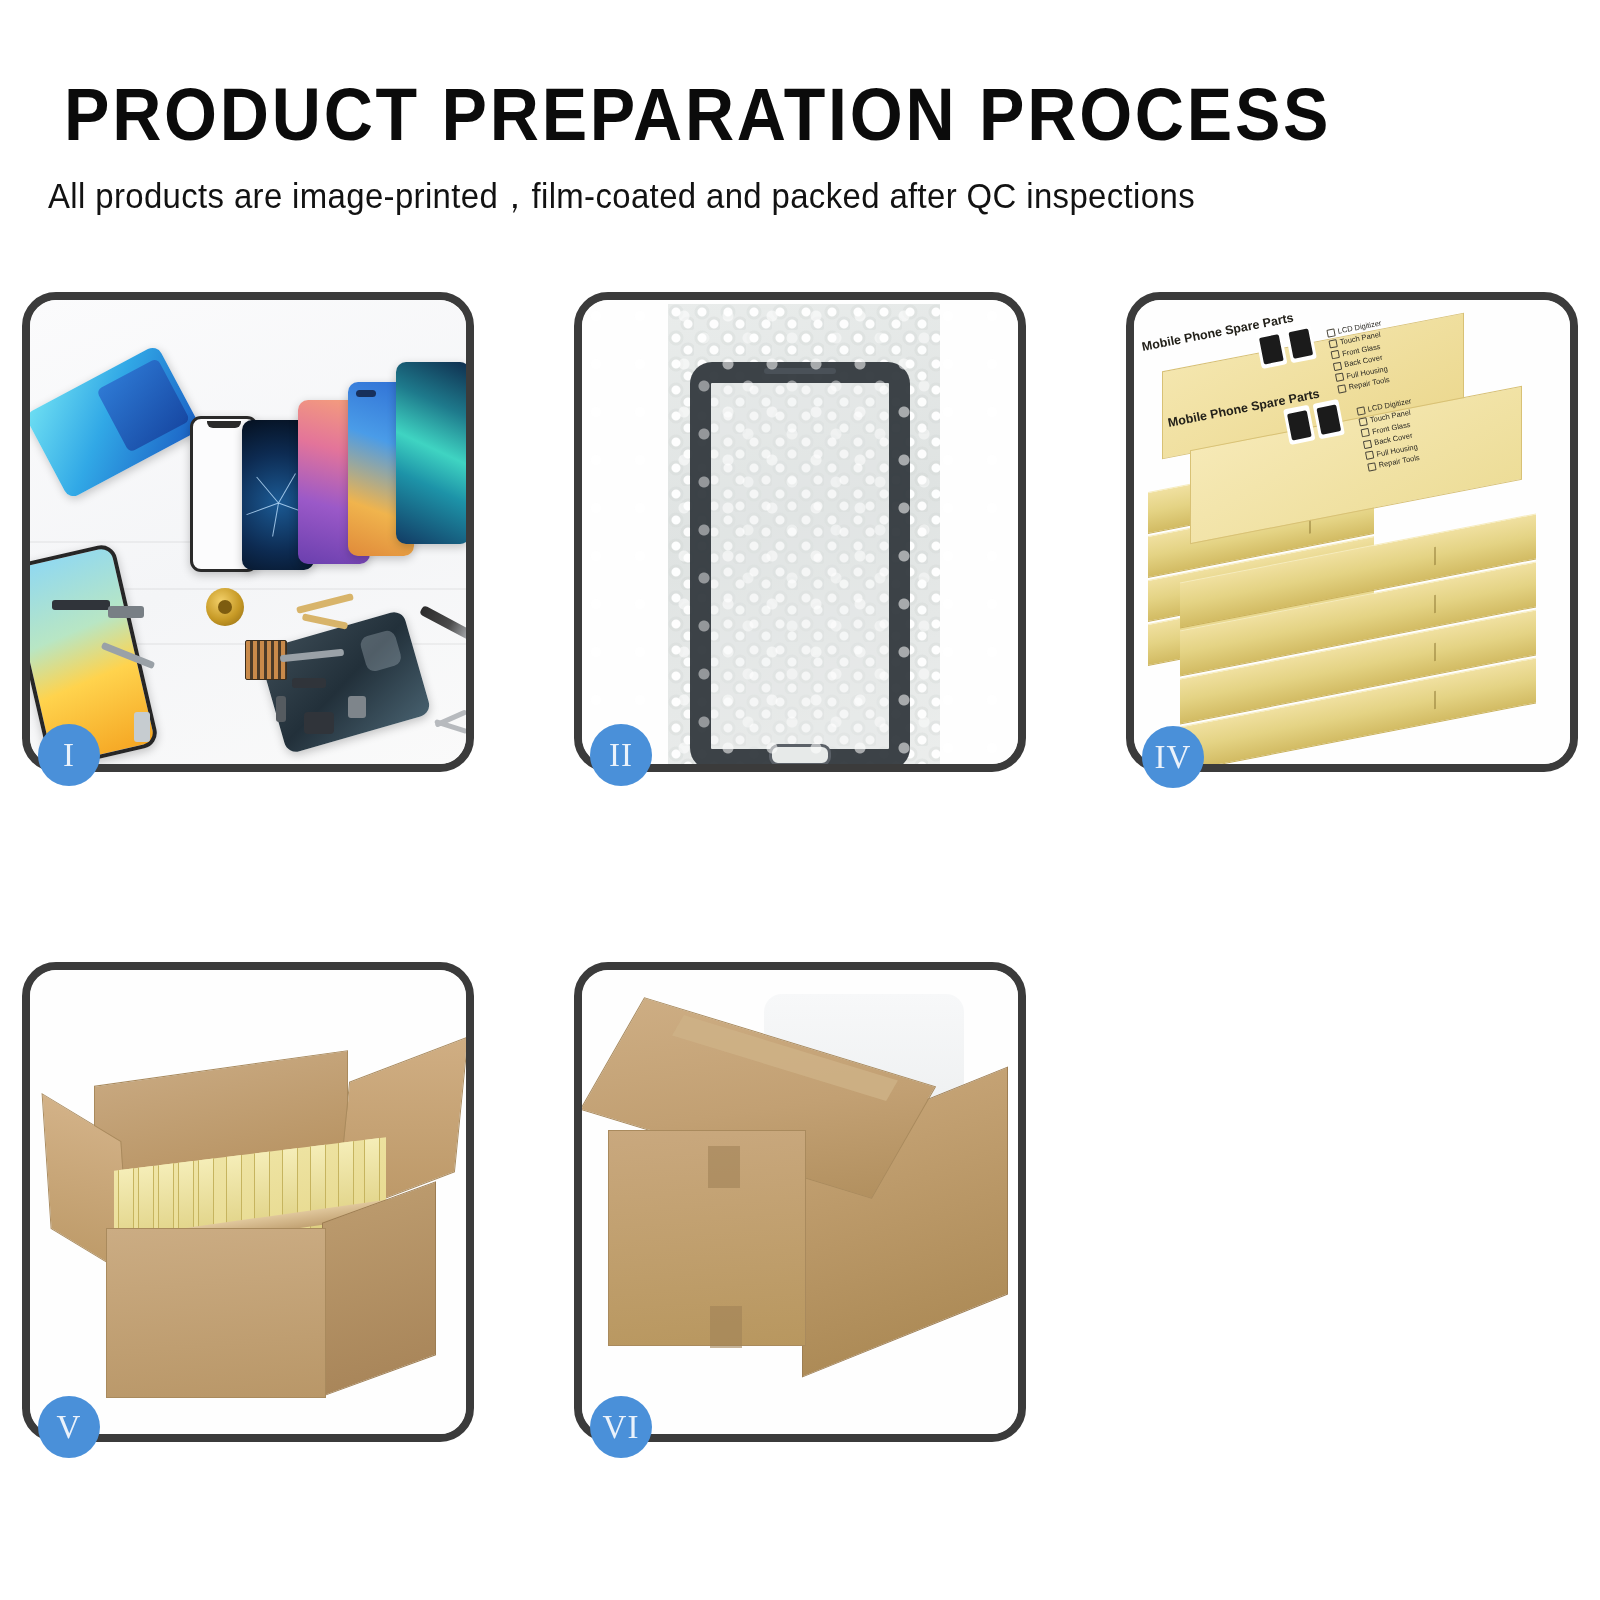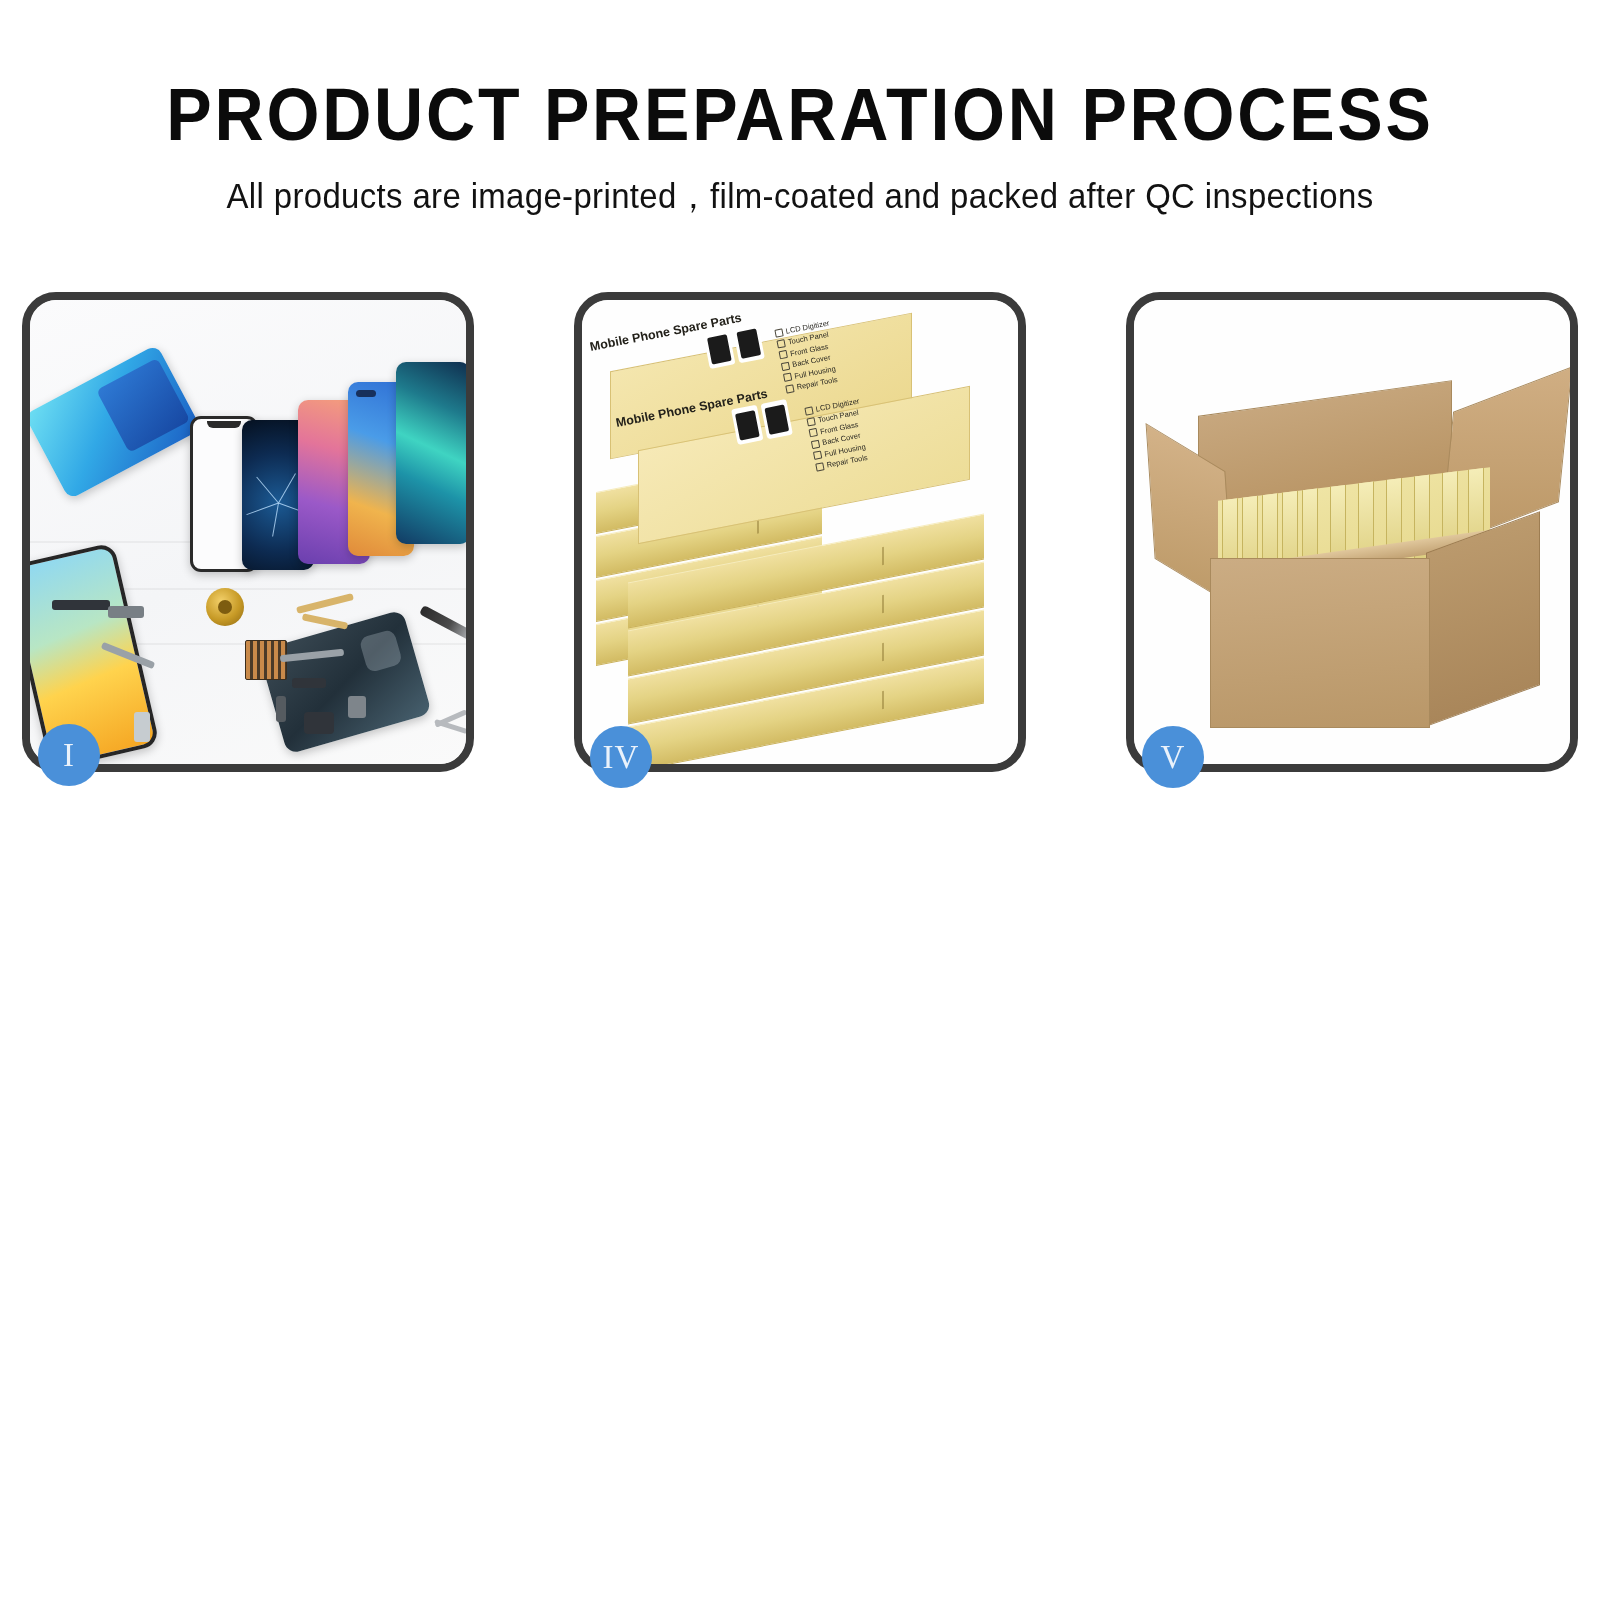--- a/index.html
+++ b/index.html
@@ -14,21 +14,20 @@
     overflow: hidden;
     position: relative;
   }
 
   
   .header {
     position: absolute;
     top: 0; left: 0;
     width: 1600px;
     height: 240px;
-    text-align: center;
   }
   .title {
     margin: 0;
     padding-top: 78px;
     font-family: "Liberation Sans Narrow", "Liberation Sans", sans-serif;
     font-size: 74px;
     font-weight: 700;
     letter-spacing: 3px;
     color: #0b0b0b;
     line-height: 1;
@@ -496,20 +495,31 @@
       <div class="flex-cable" style="left:250px;top:352px;width:64px;background:#9aa1a7;transform:rotate(-6deg);"></div>
       <div class="flex-cable" style="left:70px;top:352px;width:56px;background:#9aa1a7;transform:rotate(22deg);"></div>
 
       <div class="tool"></div>
       <div class="tweezer"></div>
       <div class="tweezer b"></div>
     </div>
     <div class="badge">I</div>
   </div>
 
+  <div class="panel">
+    <div class="panel-inner p2">
+      <div class="bubblewrap"></div>
+      <div class="glass-panel">
+        <div class="earpiece"></div>
+        <div class="home"></div>
+      </div>
+      <div class="bubble-overlay"></div>
+    </div>
+    <div class="badge">II</div>
+  </div>
 
 
   <div class="panel row2">
     <div class="panel-inner p4">
 
       <div class="layer" style="left:14px;top:170px;width:226px;height:40px;transform:skewY(-11deg);">
           <div class="seam"></div>
         </div>
       <div class="layer" style="left:14px;top:214px;width:226px;height:40px;transform:skewY(-11deg);">
           <div class="seam"></div>
@@ -630,14 +640,26 @@
         <i style="left:224px;"></i>
           <i style="left:250px;"></i>
       </div>
       <div class="carton-rim"></div>
       <div class="carton-side"></div>
       <div class="carton-front"></div>
     </div>
     <div class="badge">V</div>
   </div>
 
+  <div class="panel row2">
+    <div class="panel-inner p6">
+      <div class="sealed-ghost"></div>
+      <div class="sealed-side"></div>
+      <div class="sealed-top"></div>
+      <div class="sealed-tape"></div>
+      <div class="sealed-front"></div>
+      <div class="seal-tab t1"></div>
+      <div class="seal-tab t2"></div>
+    </div>
+    <div class="badge">VI</div>
+  </div>
 
 </div>
 
 </body></html>

